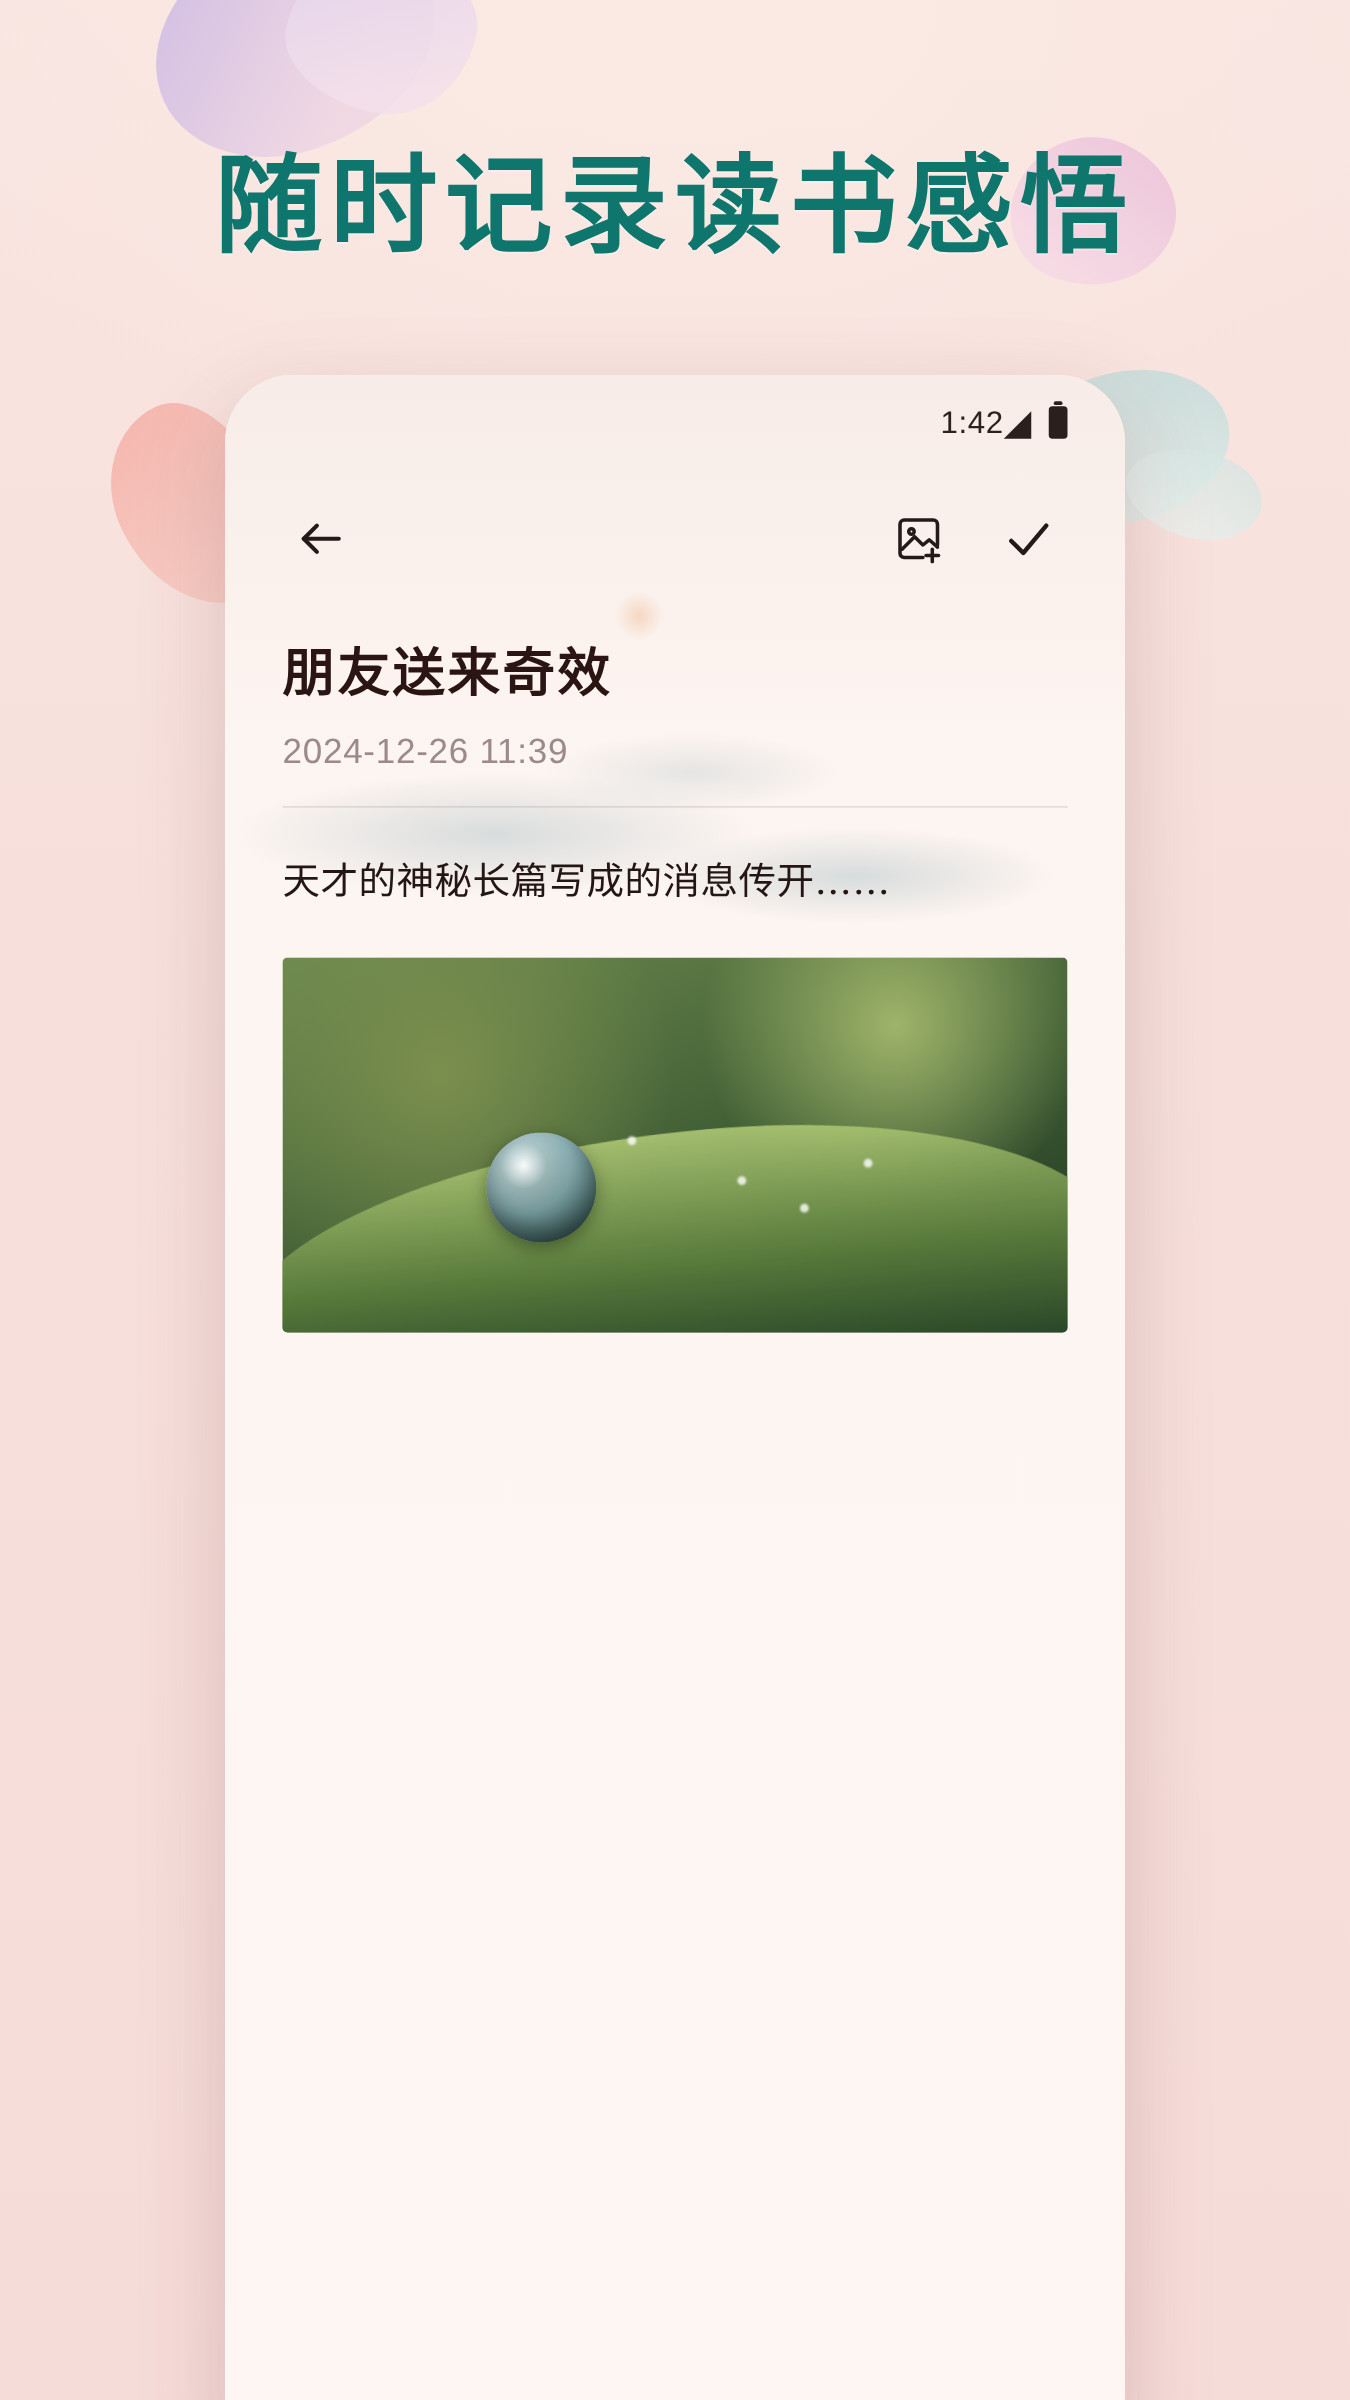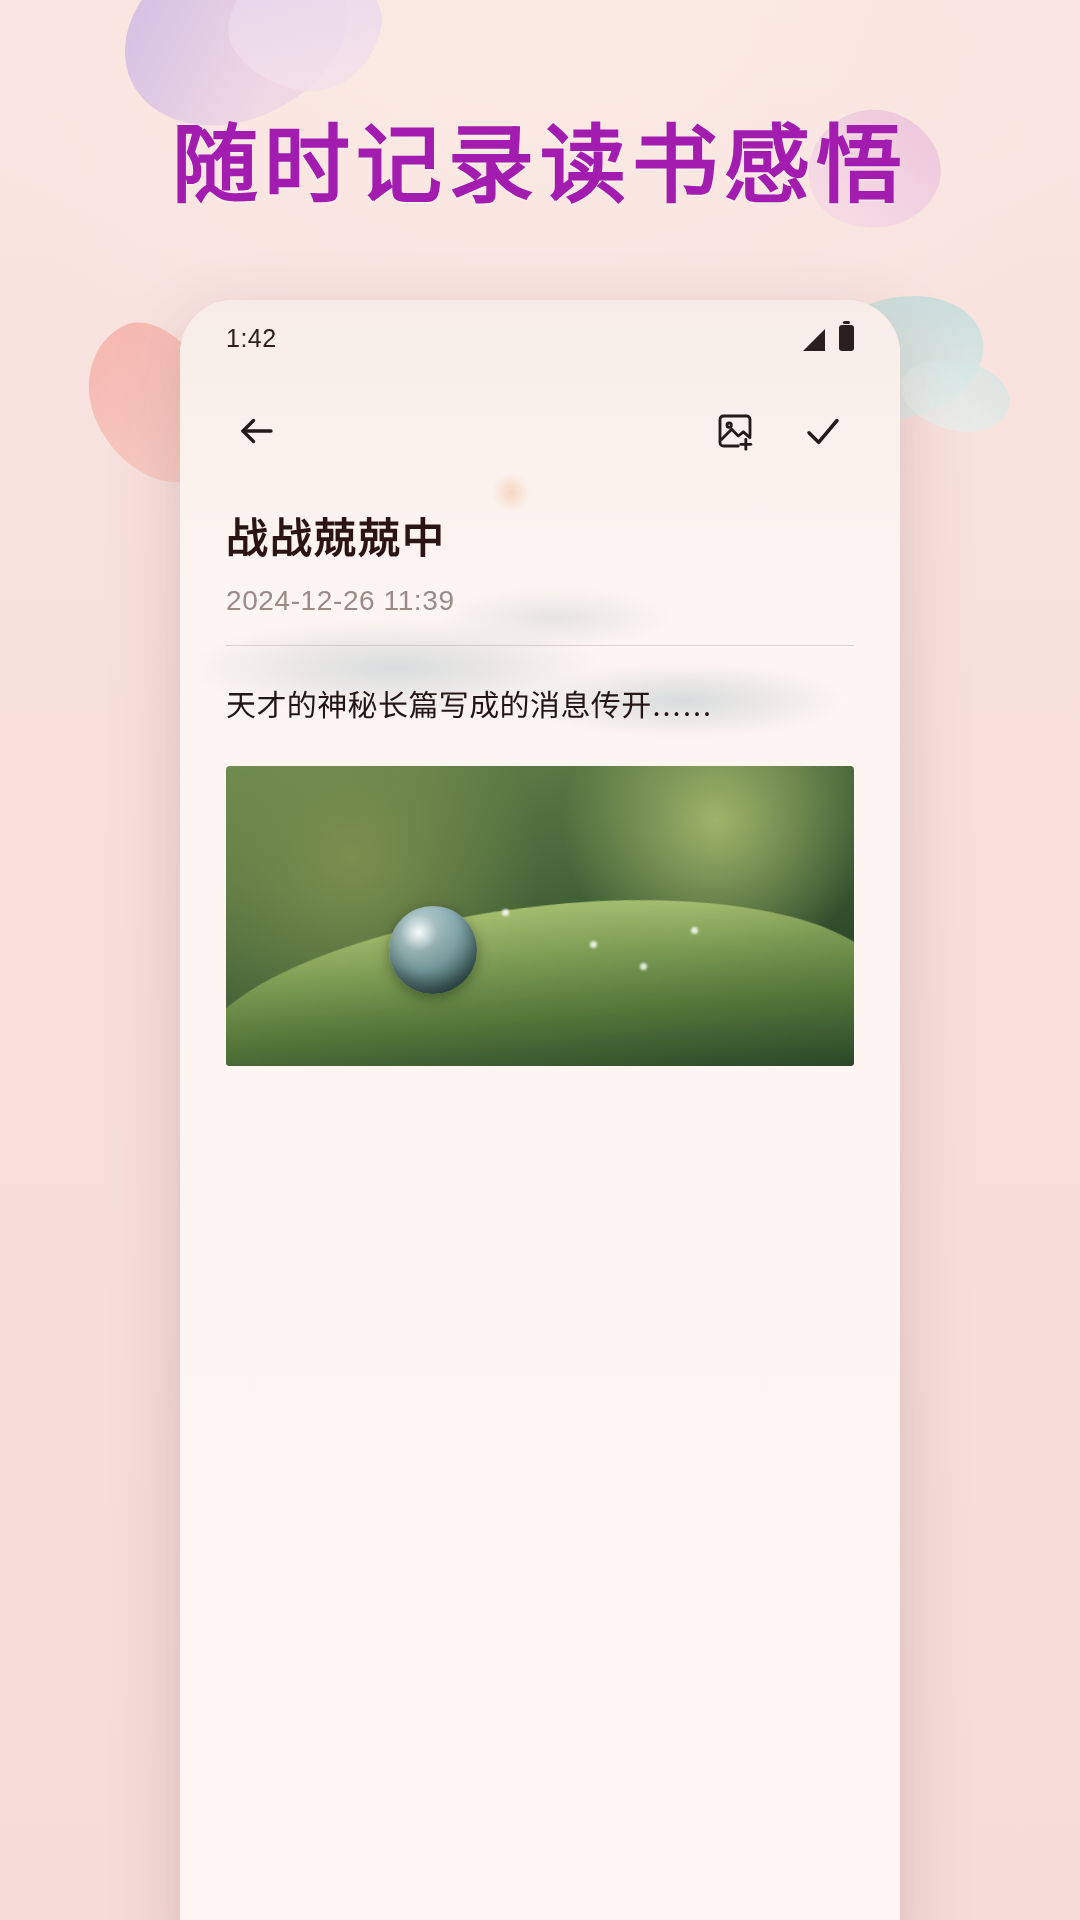--- a/index.html
+++ b/index.html
@@ -79,21 +79,21 @@
   
   .headline {
     position: absolute;
     top: 118px;
     left: 0; right: 0;
     text-align: center;
     font-family: "DejaVu Serif", "Liberation Serif", serif;
     font-weight: 700;
     font-size: 86px;
     letter-spacing: 6px;
-    color: #a21caf;
+    color: #0f766e;
     line-height: 1.1;
     text-shadow: 0 2px 0 rgba(255,255,255,.25);
   }
 
   
   .phone {
     position: absolute;
     top: 300px;
     left: 50%;
     transform: translateX(-50%);
@@ -122,21 +122,21 @@
       radial-gradient(circle 26px at 46% 22%, rgba(244,206,180,.75) 0%, rgba(244,206,180,0) 75%);
     pointer-events: none;
   }
 
   
   .statusbar {
     position: relative;
     height: 76px;
     display: flex;
     align-items: center;
-    justify-content: space-between;
+    justify-content: flex-end;
     padding: 0 46px 0 46px;
     color: #2c2220;
   }
   .status-time {
     font-size: 25px;
     letter-spacing: .5px;
     color: #30201d;
   }
   .status-icons {
     display: flex;
@@ -313,21 +313,21 @@
       <div class="icon-btn" style="margin-left:22px;">
         <span>
           <svg width="42" height="42" viewBox="0 0 24 24" fill="none" stroke="currentColor" stroke-width="2" stroke-linecap="round" stroke-linejoin="round">
             <polyline points="4,13 9.5,18.5 20,6"></polyline>
           </svg>
         </span>
       </div>
     </div>
 
     <div class="note">
-      <div class="note-title">战战兢兢中</div>
+      <div class="note-title">朋友送来奇效</div>
       <div class="note-date">2024-12-26 11:39</div>
       <div class="divider"></div>
 
       <p class="para">天才的神秘长篇写成的消息传开……</p>
 
       <div class="photo">
         <div class="blade"></div>
         <div class="droplet"></div>
         <div class="spark" style="left:58%; bottom:118px;"></div>
         <div class="spark" style="left:66%; bottom:96px;"></div>

